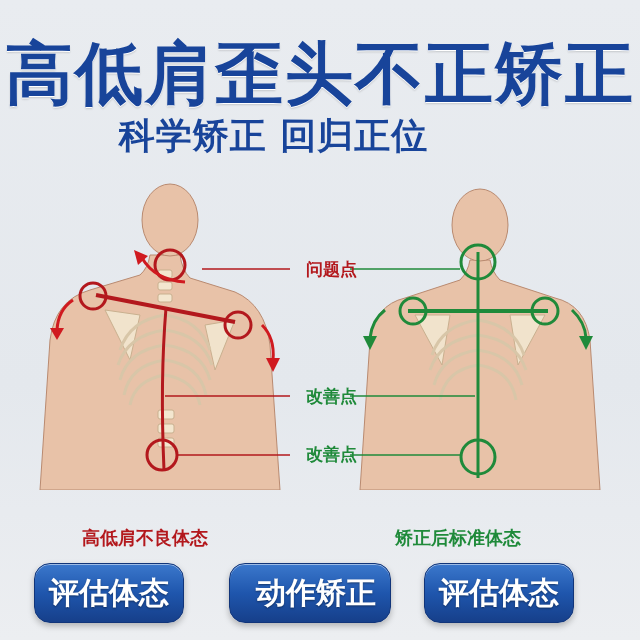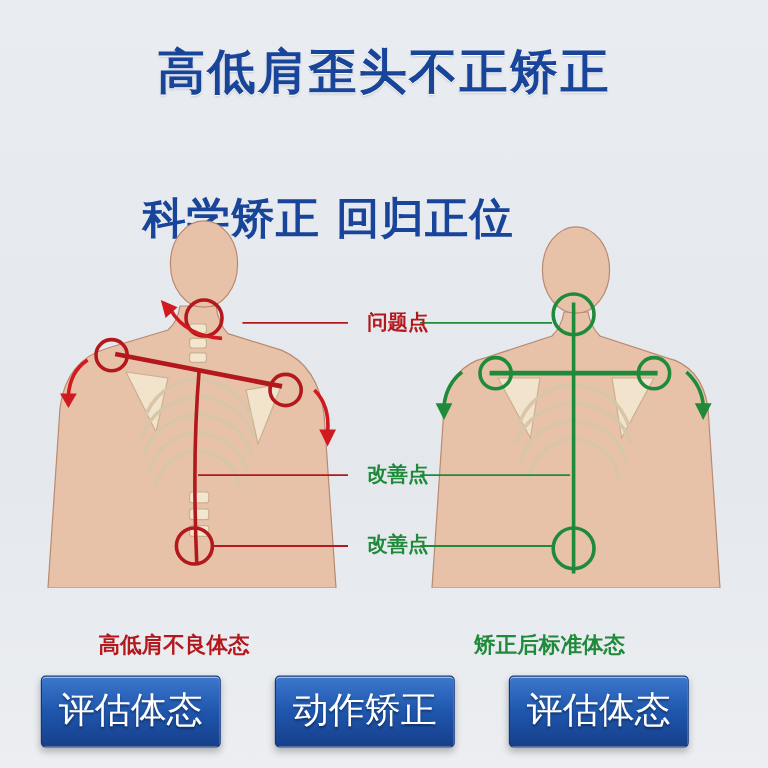--- a/index.html
+++ b/index.html
@@ -1,25 +1,25 @@
 <!DOCTYPE html>
 <html><head>
 <meta charset="utf-8">
 <style>
   html,body{margin:0;padding:0;}
   body{width:640px;height:640px;overflow:hidden;background:linear-gradient(180deg,#e9ecf0 0%,#e4e8ed 60%,#eceef1 100%);font-family:"DejaVu Sans","Liberation Sans",sans-serif;position:relative;}
-  .title{position:absolute;top:40px;left:0;width:640px;text-align:center;font-size:40px;font-weight:bold;color:#18449a;letter-spacing:2px;line-height:1;text-shadow:0 1px 0 #fff,0 2px 2px rgba(0,0,0,0.15);}
-  .subtitle{position:absolute;top:118px;left:0;width:547px;text-align:center;font-size:36px;font-weight:bold;color:#18449a;line-height:1;letter-spacing:1px;margin-top:47px;}
+  .title{position:absolute;top:40px;left:0;width:640px;text-align:center;font-size:68px;font-weight:bold;color:#18449a;letter-spacing:2px;line-height:1;text-shadow:0 1px 0 #fff,0 2px 2px rgba(0,0,0,0.15);}
+  .subtitle{position:absolute;top:118px;left:0;width:547px;text-align:center;font-size:36px;font-weight:bold;color:#18449a;line-height:1;letter-spacing:1px;}
   .figure{position:absolute;top:180px;}
   .fig-left{left:30px;width:260px;height:310px;}
   .fig-right{left:350px;width:260px;height:310px;}
   svg{position:absolute;left:0;top:0;}
   .label{position:absolute;font-size:17px;font-weight:bold;line-height:1;margin-left:16px;}
   .cap{position:absolute;top:529px;font-size:18px;font-weight:bold;line-height:1;}
-  .btn{position:absolute;top:563px;height:58px;width:148px;border-radius:4px;background:linear-gradient(180deg,#3b78cc 0%,#1f56ad 50%,#163f8a 100%);box-shadow:0 3px 6px rgba(0,0,0,0.25),inset 0 1px 0 rgba(255,255,255,0.5);border:1px solid #11357a;color:#fff;font-size:30px;font-weight:normal;text-align:center;line-height:58px;text-shadow:0 1px 2px rgba(0,0,0,0.4);}
+  .btn{position:absolute;top:563px;height:58px;width:148px;border-radius:16px;background:linear-gradient(180deg,#3b78cc 0%,#1f56ad 50%,#163f8a 100%);box-shadow:0 3px 6px rgba(0,0,0,0.25),inset 0 1px 0 rgba(255,255,255,0.5);border:1px solid #11357a;color:#fff;font-size:30px;font-weight:bold;text-align:center;line-height:58px;text-shadow:0 1px 2px rgba(0,0,0,0.4);}
 </style>
 </head>
 <body>
 
 <div class="title">高低肩歪头不正矫正</div>
 <div class="subtitle">科学矫正 回归正位</div>
 
 <div class="figure fig-left">
   <svg width="260" height="310" viewBox="0 0 260 310">
 
@@ -116,14 +116,14 @@
 </div>
 
 <div class="label" style="left:290px;top:261px;color:#b3181d;">问题点</div>
 <div class="label" style="left:290px;top:388px;color:#1f8a3a;">改善点</div>
 <div class="label" style="left:290px;top:446px;color:#1f8a3a;">改善点</div>
 
 <div class="cap" style="left:82px;color:#b3181d;">高低肩不良体态</div>
 <div class="cap" style="left:395px;color:#1f8a3a;">矫正后标准体态</div>
 
 <div class="btn" style="left:34px;">评估体态</div>
-<div class="btn" style="left:229px;">动作矫正</div>
+<div class="btn" style="left:229px;padding-left:12px;">动作矫正</div>
 <div class="btn" style="left:424px;">评估体态</div>
 
 </body></html>

